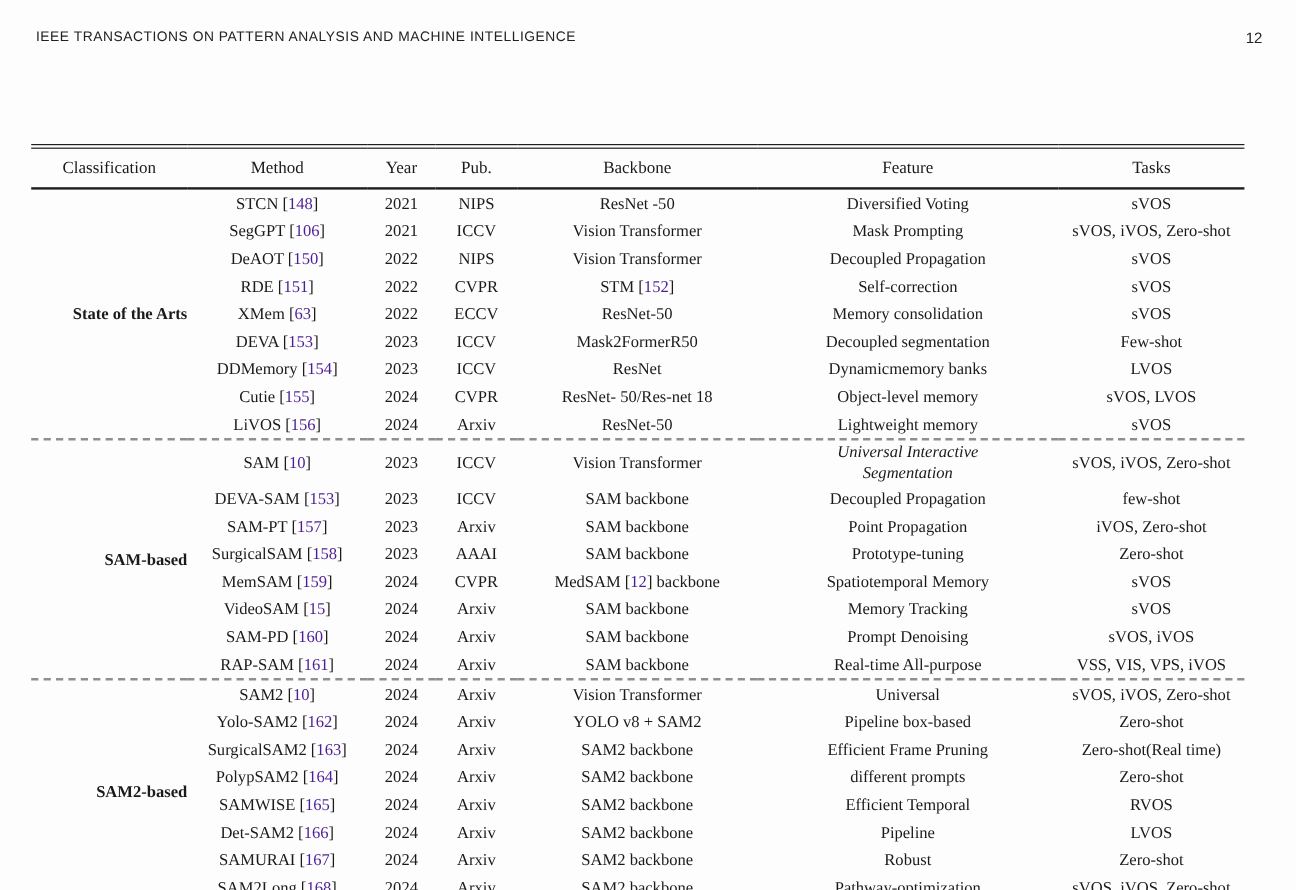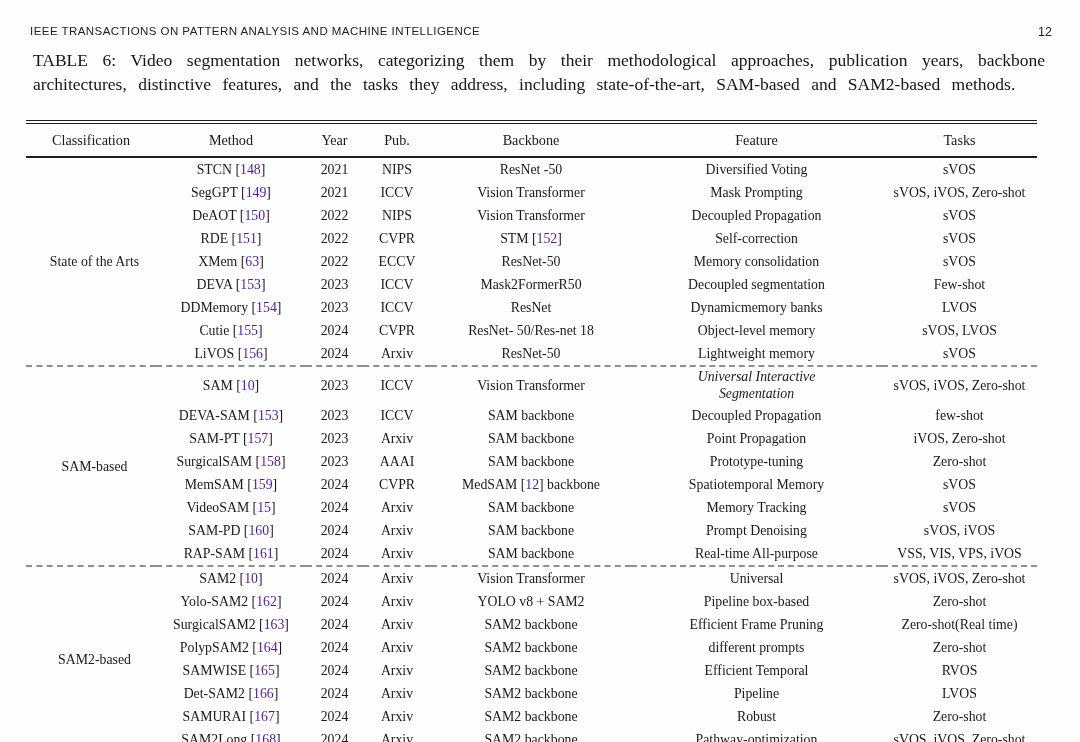--- a/index.html
+++ b/index.html
@@ -32,37 +32,36 @@
     font-weight:normal;font-size:14.2px;
     height:30px;vertical-align:middle;text-align:center;
     border-bottom:2px solid #1e1e1e;
   }
   tbody td{
     height:23px;line-height:23px;padding:0;
     text-align:center;vertical-align:middle;
     white-space:nowrap;overflow:hidden;
   }
   tbody td.cls{
-    text-align:center;padding-left:7px;vertical-align:middle;white-space:nowrap;
+    text-align:right;padding-left:7px;vertical-align:middle;white-space:nowrap;font-weight:bold;
   }
   tbody td.ml{line-height:16.5px;padding:2px 0;white-space:normal;font-style:italic;}
   tbody + tbody tr:first-child td{border-top:2px dashed #8f8f8f;}
   .cite{color:#4c1d95;}
 </style>
 </head>
 <body>
 
 <div class="page">
 
   <div class="running-head">
     <span>IEEE TRANSACTIONS ON PATTERN ANALYSIS AND MACHINE INTELLIGENCE</span>
     <span class="pagenum">12</span>
   </div>
 
-  <div class="caption">TABLE 6: Video segmentation networks, categorizing them by their methodological approaches, publication years, backbone architectures, distinctive features, and the tasks they address, including state-of-the-art, SAM-based and SAM2-based methods.</div>
 
   <table class="seg">
     <colgroup>
       <col style="width:130px">
         <col style="width:150px">
         <col style="width:57px">
       <col style="width:68px">
         <col style="width:200px">
         <col style="width:251px">
       <col style="width:155px">
@@ -82,21 +81,21 @@
         <tr>
           <td rowspan="9" class="cls">State of the Arts</td>
           <td>STCN [<span class="cite">148</span>]</td>
           <td>2021</td>
           <td>NIPS</td>
           <td>ResNet -50</td>
           <td>Diversified Voting</td>
           <td>sVOS</td>
         </tr>
         <tr>
-          <td>SegGPT [<span class="cite">149</span>]</td>
+          <td>SegGPT [<span class="cite">106</span>]</td>
           <td>2021</td>
           <td>ICCV</td>
           <td>Vision Transformer</td>
           <td>Mask Prompting</td>
           <td>sVOS, iVOS, Zero-shot</td>
         </tr>
         <tr>
           <td>DeAOT [<span class="cite">150</span>]</td>
           <td>2022</td>
           <td>NIPS</td>

